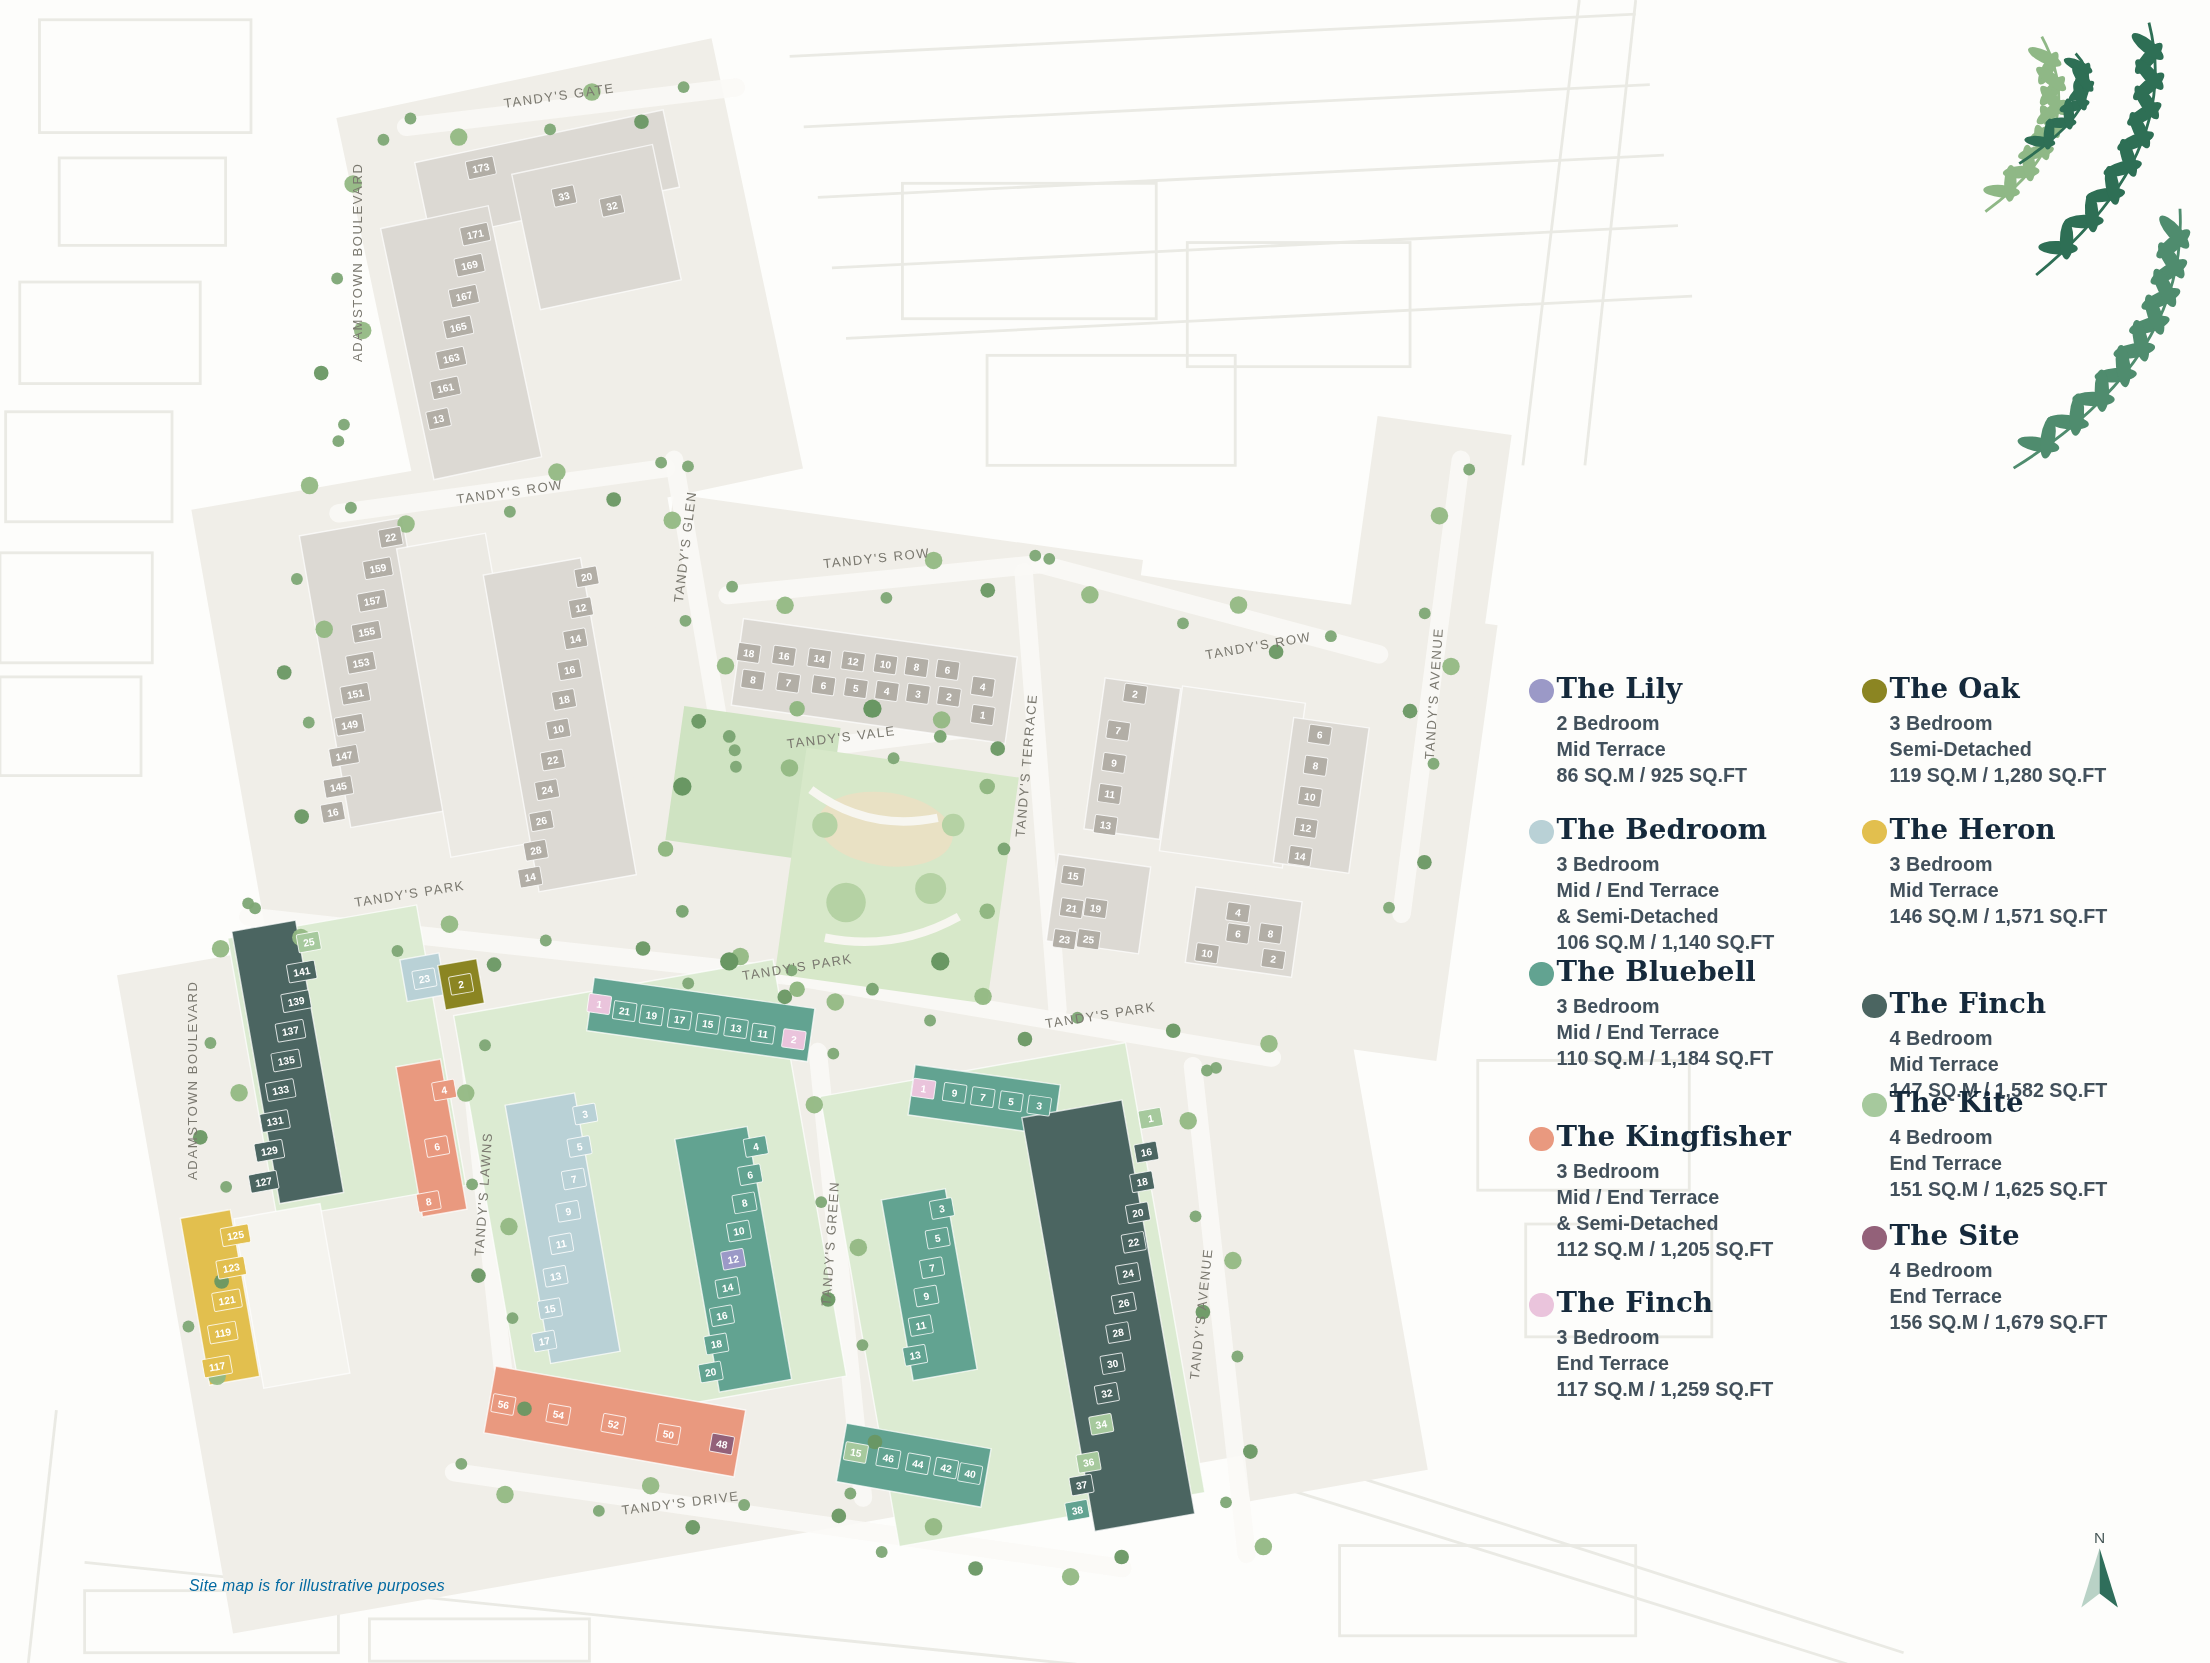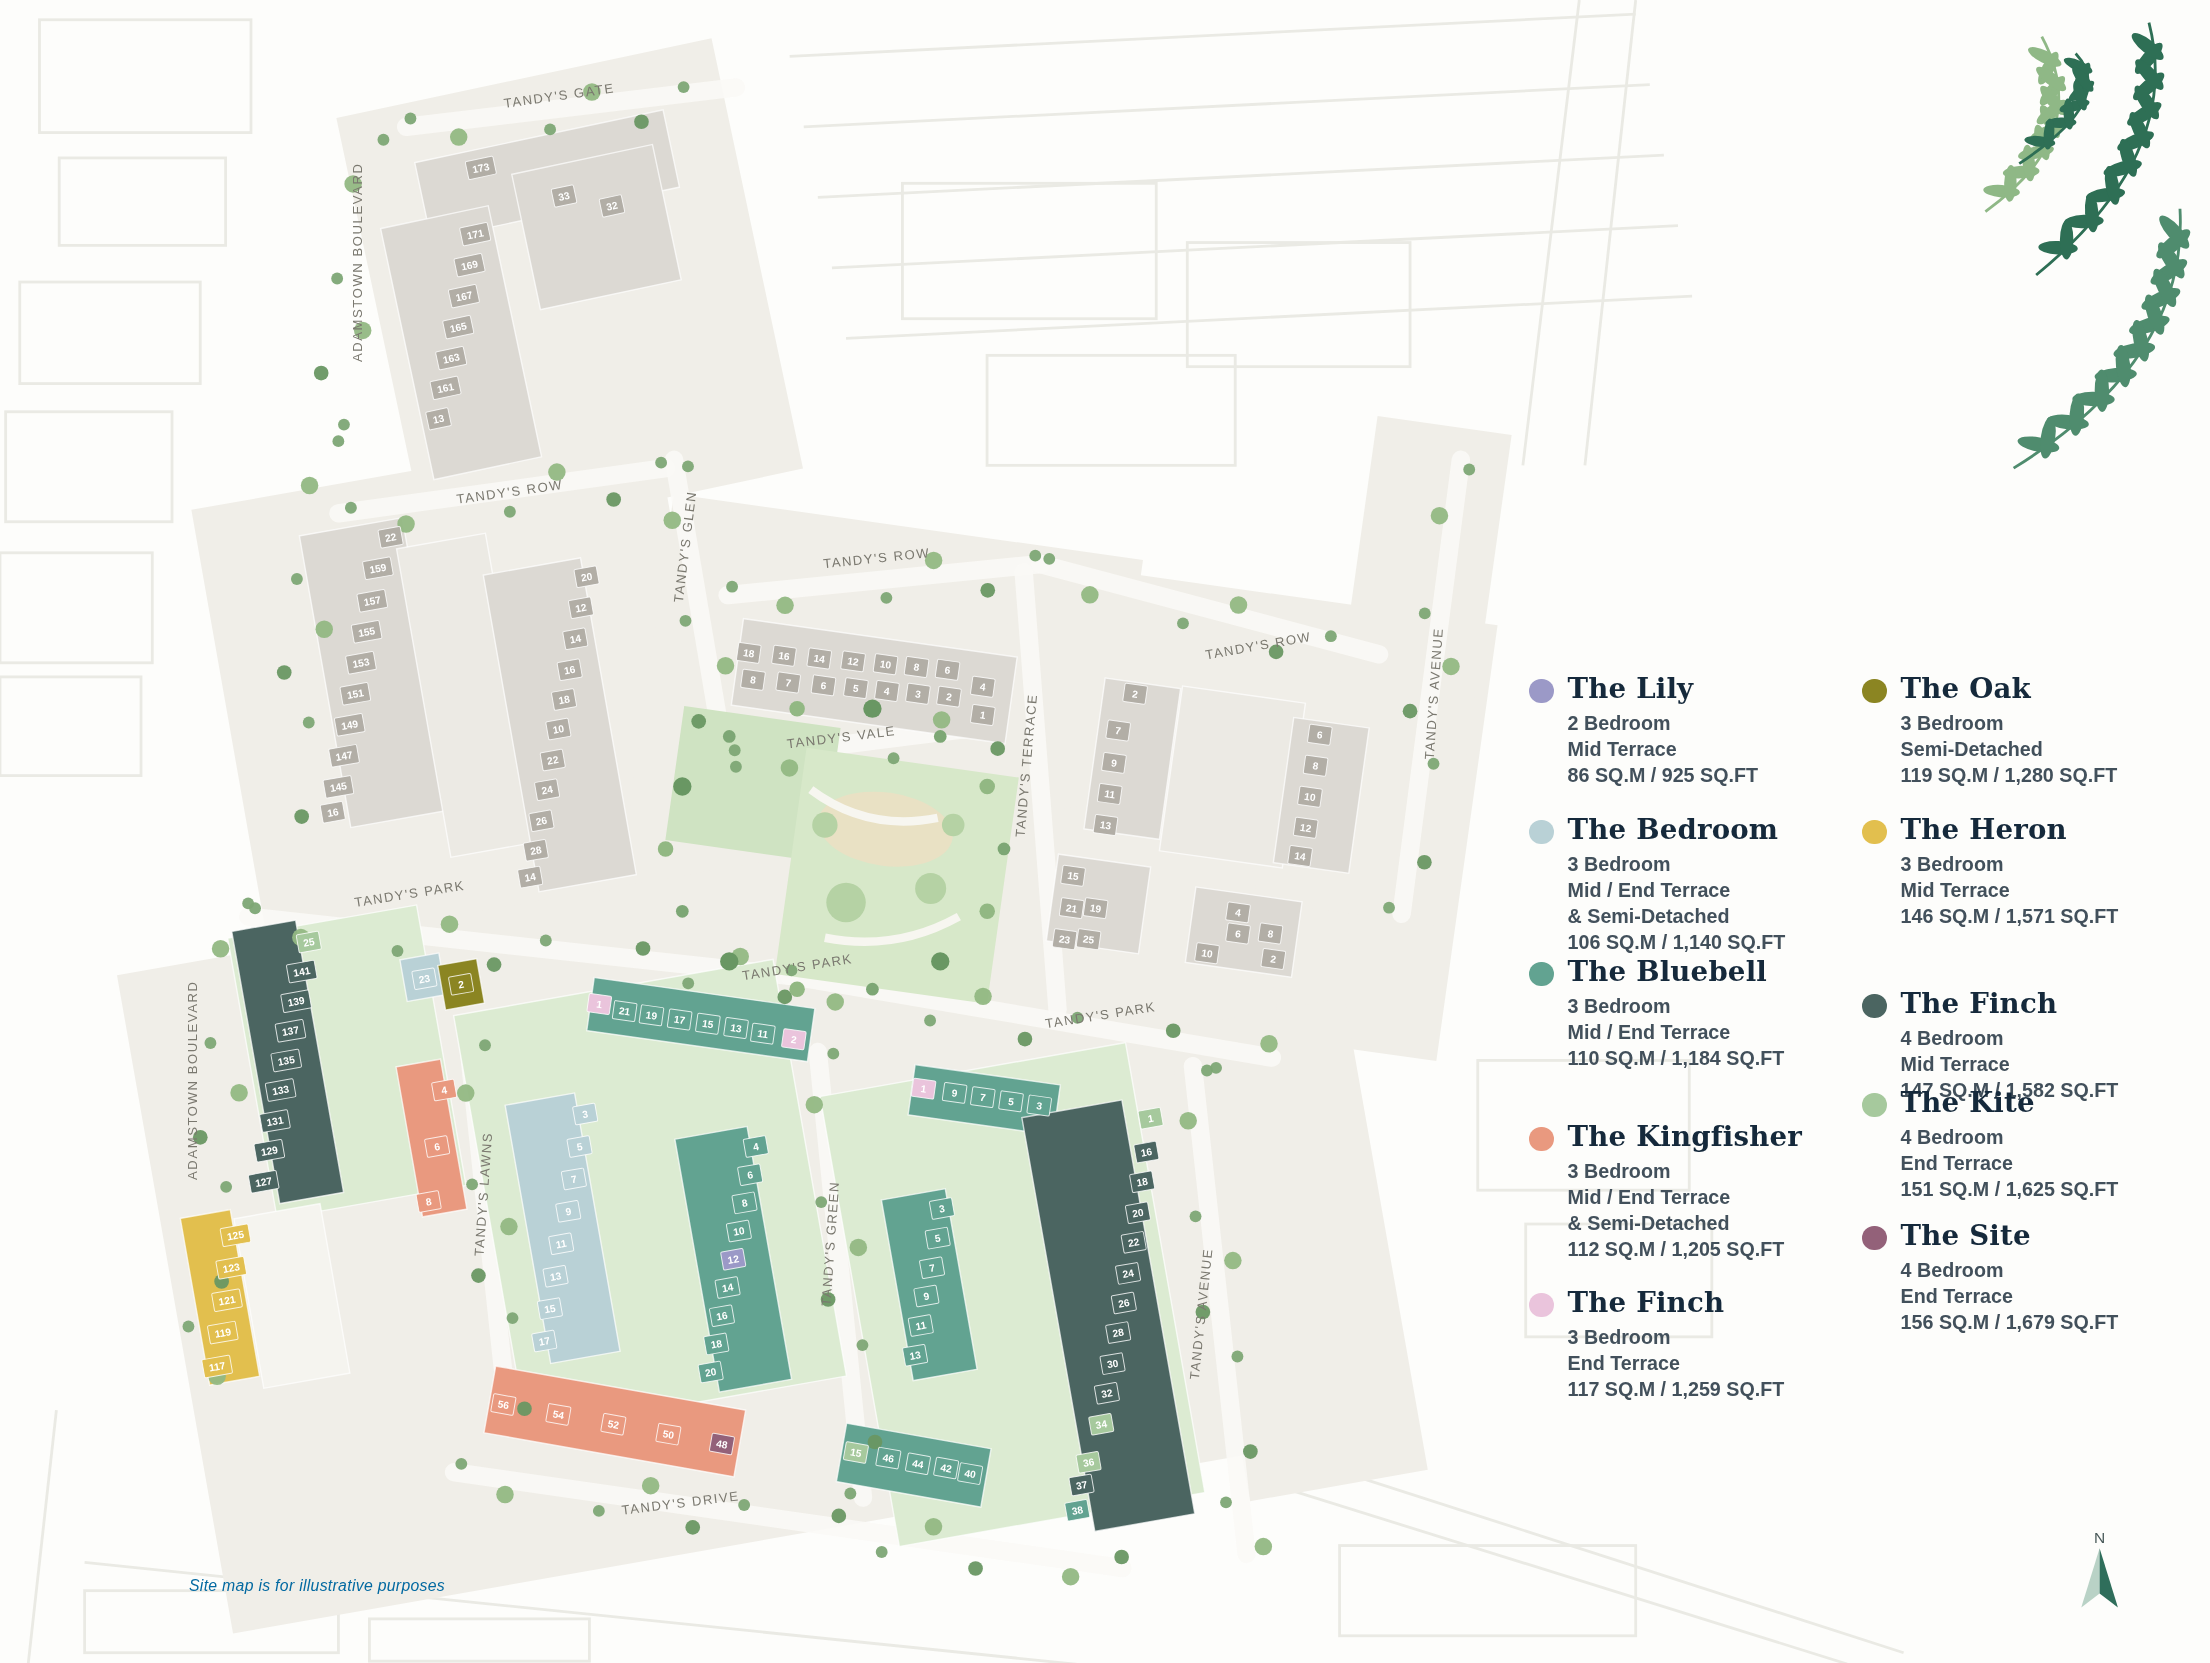--- a/index.html
+++ b/index.html
@@ -1,20 +1,20 @@
 <!DOCTYPE html>
 <html><head>
 <meta charset="utf-8">
 <style>
   html,body{margin:0;padding:0;background:#fdfdfb;}
   .page{position:relative;width:2211px;height:1664px;overflow:hidden;background:#fdfdfb;
         font-family:"Liberation Sans",sans-serif;}
   svg.map{position:absolute;left:0;top:0;width:2211px;height:1664px;display:block;}
   .legend{position:absolute;left:0;top:0;width:100%;height:100%;pointer-events:none;}
-  .legend-item{position:absolute;display:flex;align-items:flex-start;gap:14px;}
+  .legend-item{position:absolute;display:flex;align-items:flex-start;gap:3px;}
   .dot{width:24.6px;height:24.6px;border-radius:50%;flex:0 0 auto;margin-top:4.9px;}
   .legend-name{font-family:"DejaVu Serif",serif;font-weight:700;font-size:27.6px;
                color:#15293b;letter-spacing:0.2px;line-height:1.1;}
   .legend-details{margin-top:5.9px;font-size:19.7px;color:#42505b;line-height:1.32;
                   white-space:pre-line;font-weight:700;}
   .footer-note{position:absolute;left:189px;top:1577px;font-size:15.8px;font-style:italic;
                color:#0369a1;letter-spacing:0.3px;}
 </style>
 </head>
 <body>

